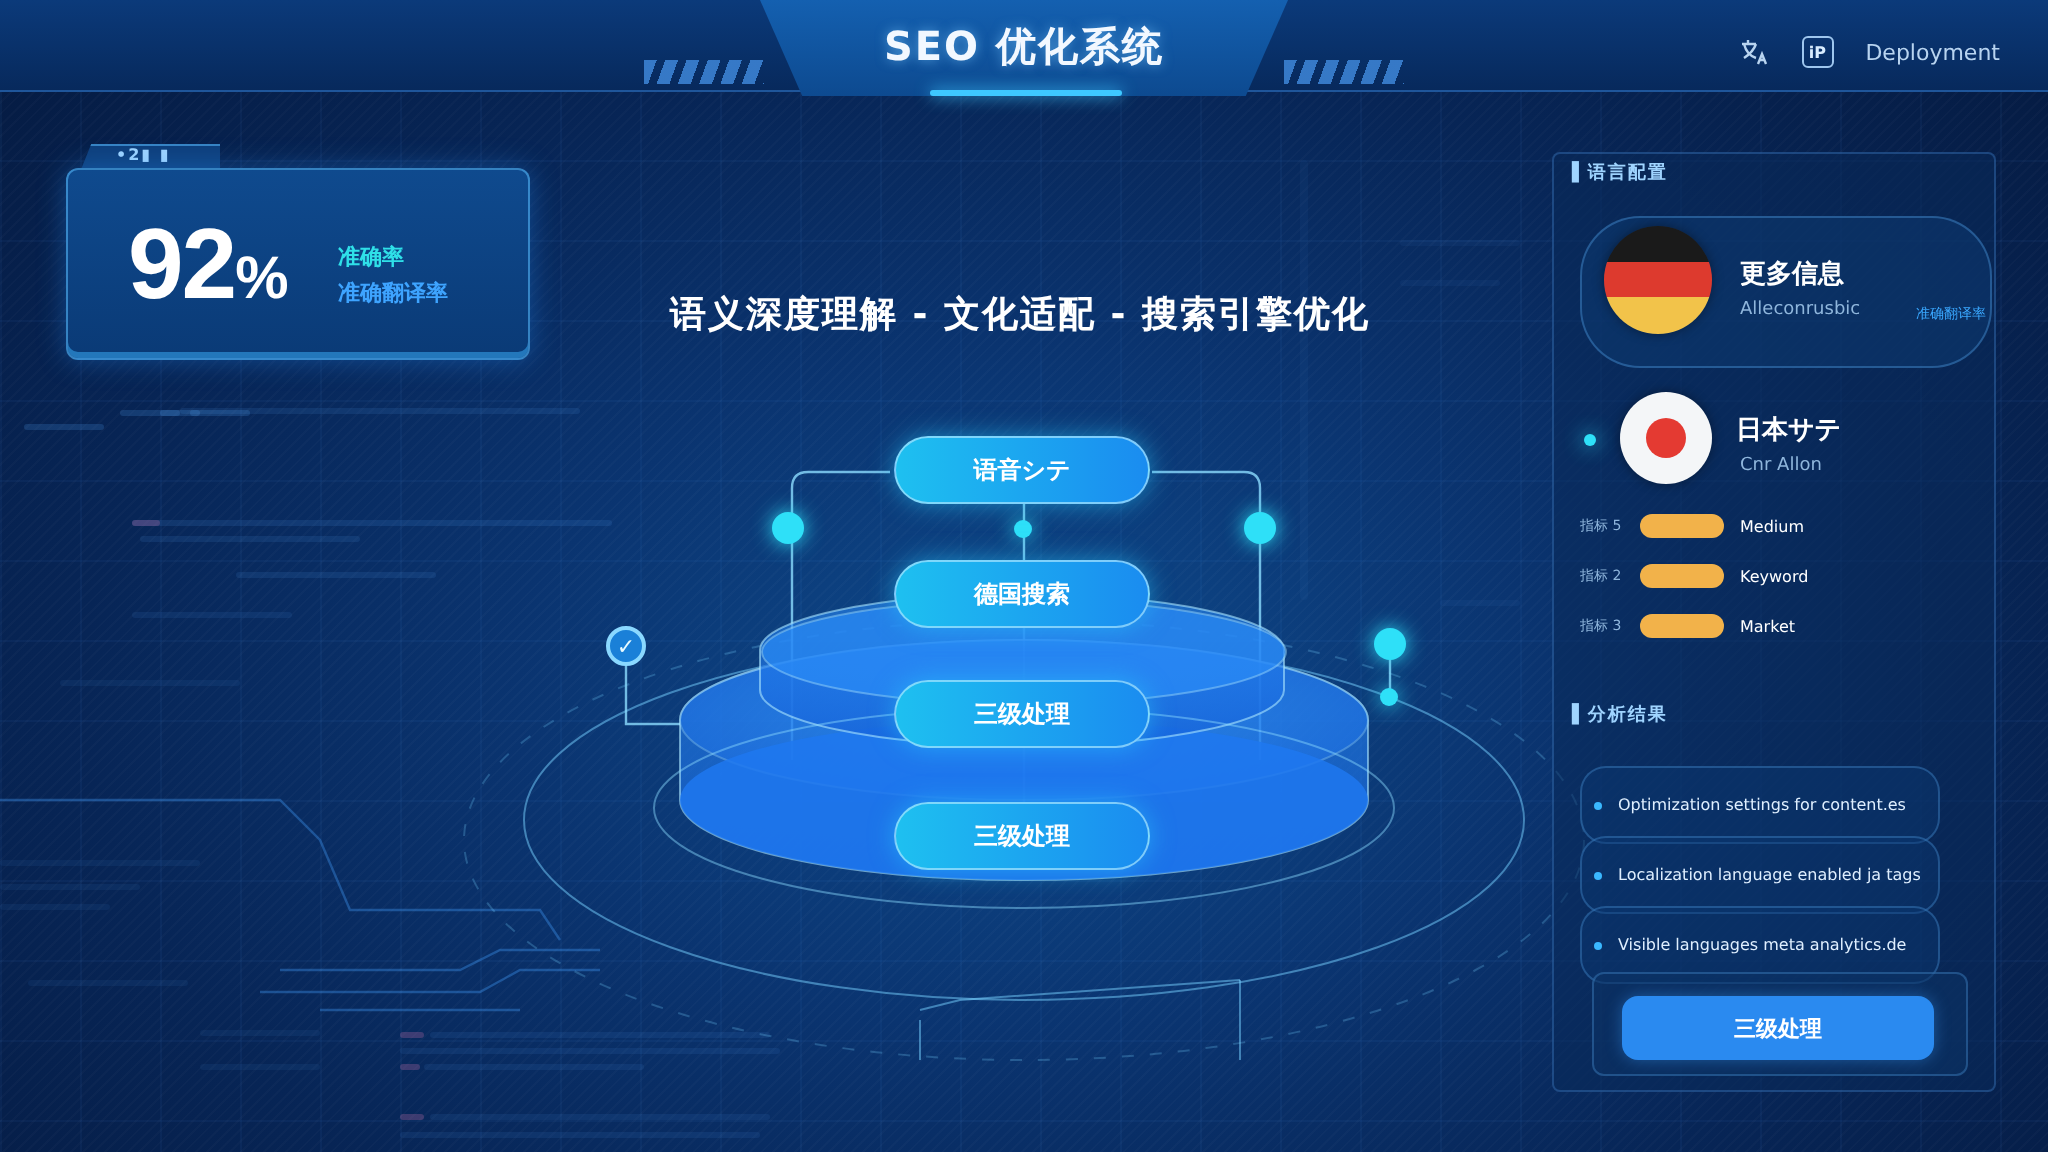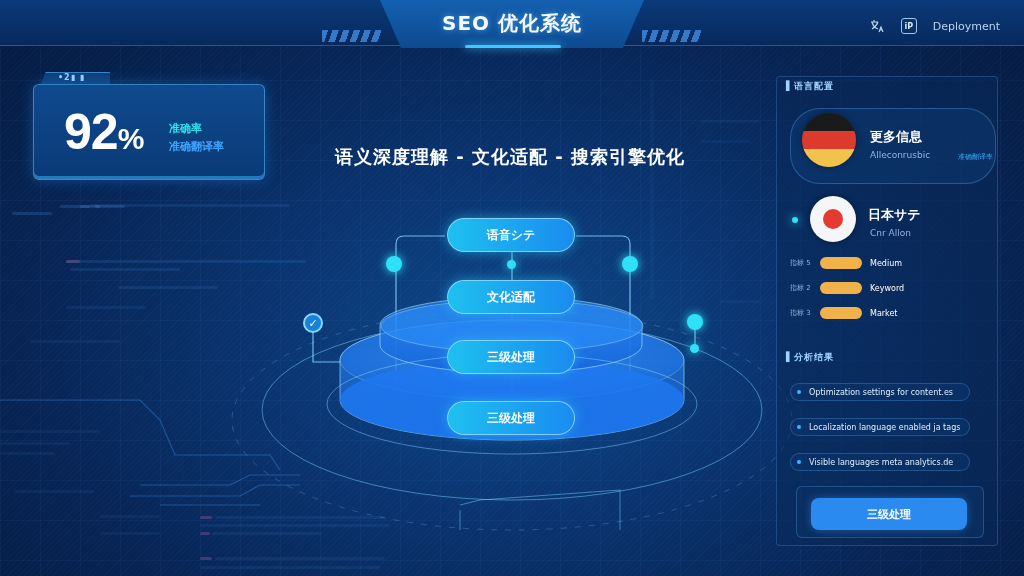--- a/index.html
+++ b/index.html
@@ -128,21 +128,21 @@
   .flag-jp { left: 810px; top: 196px; width: 46px; height: 46px; background: #f4f6f8; display: flex; align-items: center; justify-content: center; }
   .flag-jp .sun { width: 20px; height: 20px; border-radius: 50%; background: #e43a32; }
   .c-name { position: absolute; font-size: 13px; color: #ffffff; font-weight: bold; }
   .c-sub { position: absolute; font-size: 9px; color: #8fb6dc; }
   .c-tag { position: absolute; font-size: 7px; color: #3aa8ff; }
   .bar-row { position: absolute; left: 790px; height: 14px; display: flex; align-items: center; }
   .bar-lbl { width: 30px; font-size: 7px; color: #8fb6dc; }
   .bar { width: 42px; height: 12px; border-radius: 6px; background: #f2b24a; margin-left: 0; cursor: pointer; }
   .bar-val { margin-left: 8px; font-size: 8px; color: #ffffff; }
   .list-item {
-    position: absolute; left: 790px; width: 180px; height: 18px; border-radius: 13px;
+    position: absolute; left: 790px; width: 180px; height: 39px; border-radius: 13px;
     border: 1px solid rgba(90,170,240,0.3); background: rgba(12,56,112,0.45);
     display: flex; align-items: center; padding-left: 6px; cursor: pointer;
   }
   .list-dot { width: 4px; height: 4px; border-radius: 50%; background: #3ab8ff; margin-right: 8px; }
   .list-text { font-size: 8px; color: #dfefff; white-space: nowrap; overflow: hidden; }
   .action-wrap {
     position: absolute; left: 796px; top: 486px; width: 188px; height: 52px;
     border: 1px solid rgba(90,170,240,0.3); border-radius: 6px; background: rgba(12,50,100,0.6);
   }
   .action-btn {
@@ -261,21 +261,21 @@
 <div class="subtitle">语义深度理解 - 文化适配 - 搜索引擎优化</div>
 
 <div class="node" style="left:386px;top:256px;width:16px;height:16px"></div>
 <div class="node" style="left:622px;top:256px;width:16px;height:16px"></div>
 <div class="node" style="left:507px;top:260px;width:9px;height:9px"></div>
 <div class="node" style="left:687px;top:314px;width:16px;height:16px"></div>
 <div class="node" style="left:690px;top:344px;width:9px;height:9px"></div>
 <div class="check-node">✓</div>
 
 <div class="pill" style="left:447px;top:218px">语音シテ</div>
-<div class="pill" style="left:447px;top:280px">文化适配</div>
+<div class="pill" style="left:447px;top:280px">德国搜索</div>
 <div class="pill" style="left:447px;top:340px">三级处理</div>
 <div class="pill" style="left:447px;top:401px">三级处理</div>
 
 <div class="right-panel"></div>
 <div class="section-label" style="left:786px;top:80px">▌语言配置</div>
 
 <div class="country-card"></div>
 <div class="flag flag-de"></div>
 <div class="c-name" style="left:870px;top:128px">更多信息</div>
 <div class="c-sub" style="left:870px;top:150px">Alleconrusbic</div>

